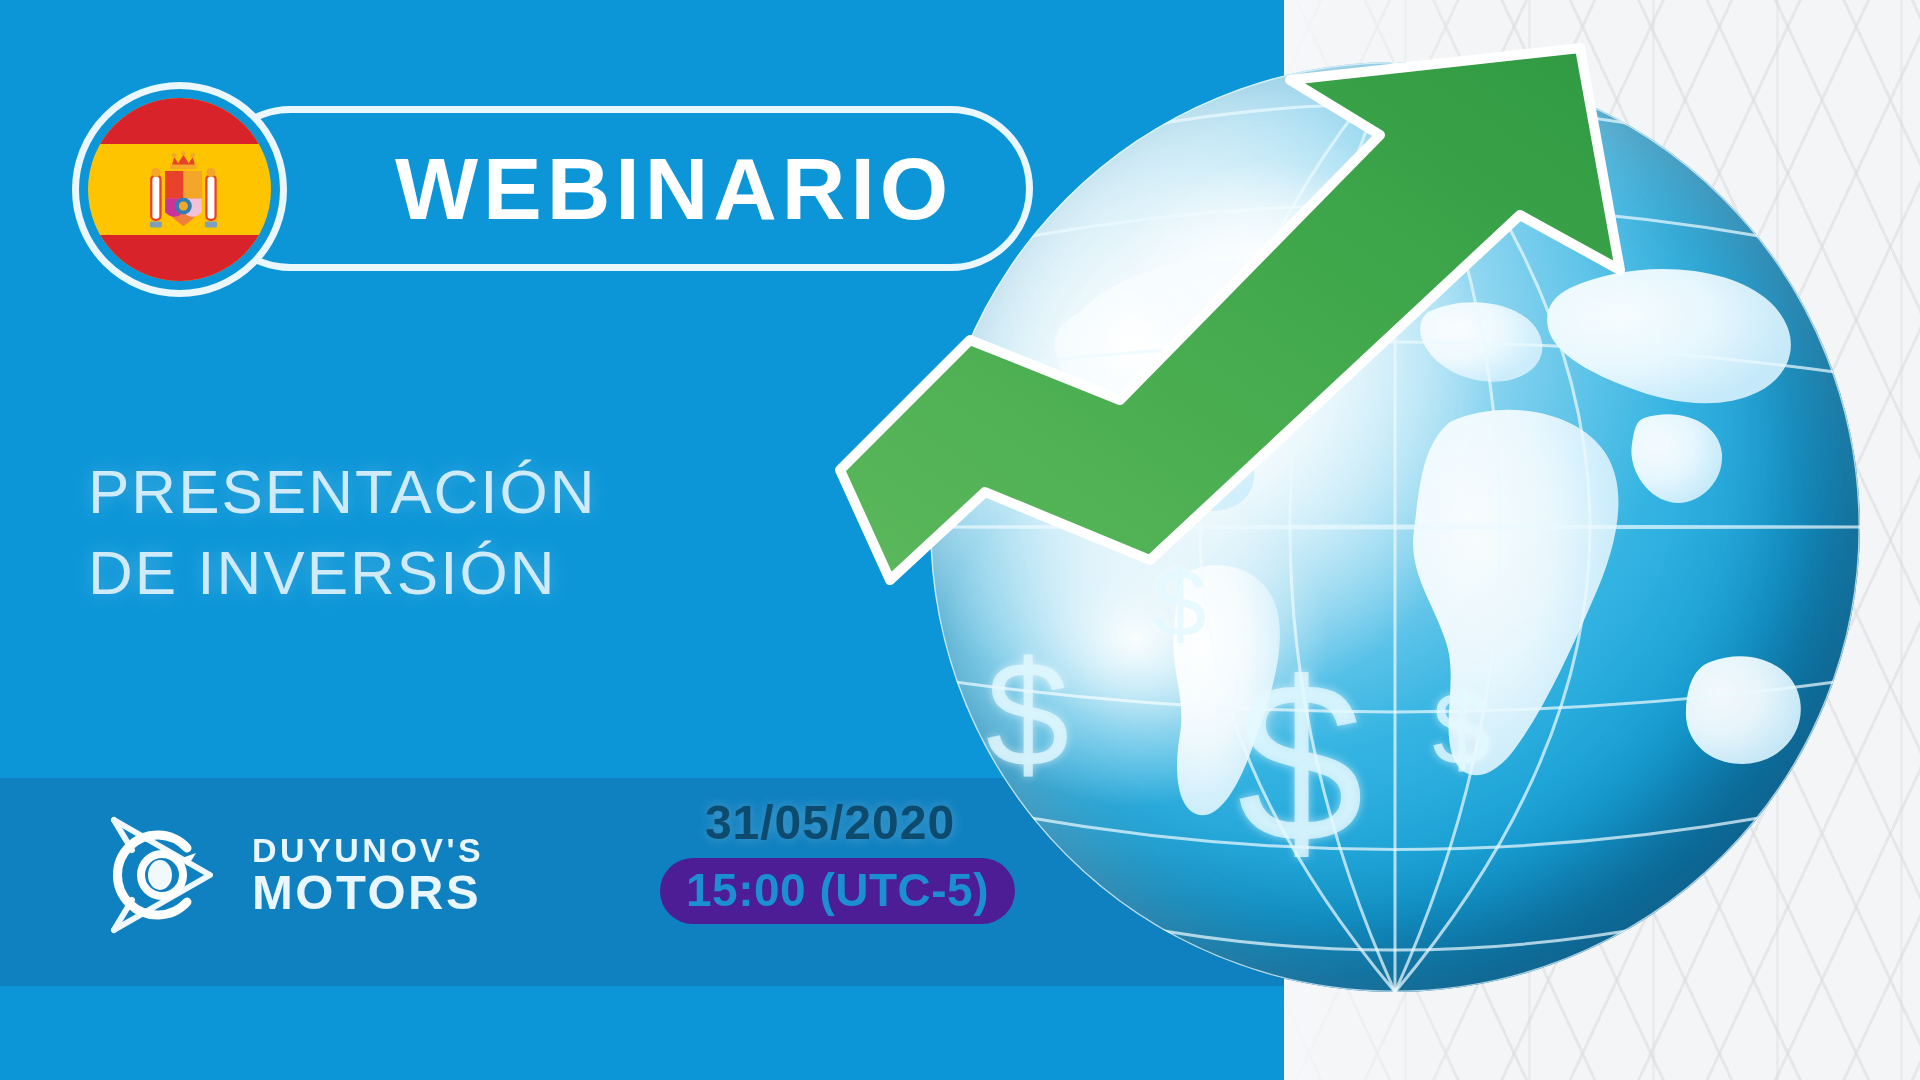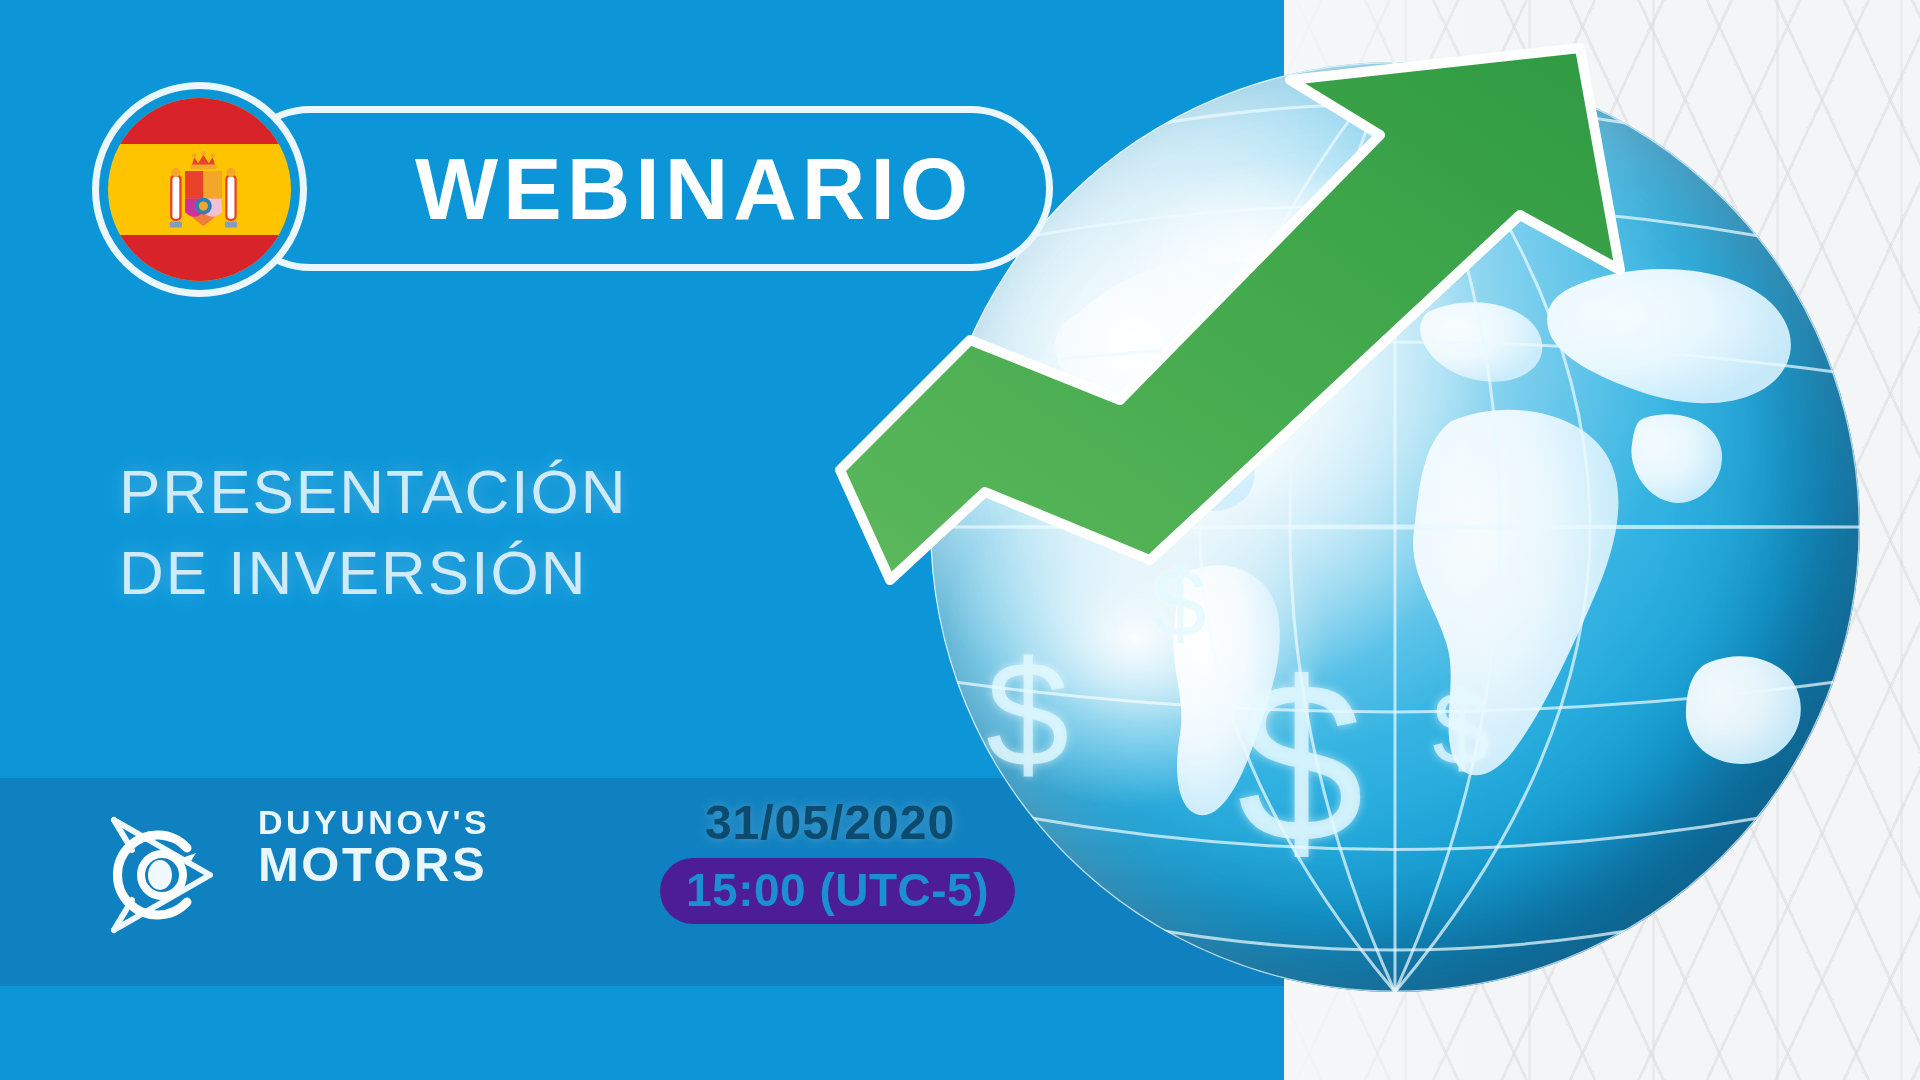--- a/index.html
+++ b/index.html
@@ -137,21 +137,21 @@
     position: absolute;
     left: 820px;
     top: 40px;
     width: 1090px;
     height: 560px;
   }
 
   
   .webinar-row {
     position: absolute;
-    left: 92px;
+    left: 72px;
     top: 82px;
     width: 930px;
     height: 215px;
   }
   .webinar-pill {
     position: absolute;
     left: 136px;
     top: 24px;
     width: 825px;
     height: 165px;
@@ -208,32 +208,31 @@
   .headline {
     position: absolute;
     left: 88px;
     top: 452px;
     color: #cfeaf8;
     font-size: 62px;
     font-weight: 400;
     letter-spacing: 2px;
     line-height: 1.30;
     text-shadow: 0 0 18px rgba(255,255,255,0.25);
-    margin-left: 31px;
   }
   .headline div { white-space: nowrap; }
 
   
   .brand {
     position: absolute;
     left: 92px;
     top: 806px;
     display: flex;
-    align-items: flex-start;
-    gap: 26px;
+    align-items: center;
+    gap: 20px;
   }
   .brand-mark { width: 140px; height: 138px; flex: none; }
   .brand-words {
     color: #eaf6fd;
     line-height: 0.99;
   }
   .brand-top {
     font-size: 34px;
     font-weight: 700;
     letter-spacing: 3.5px;

